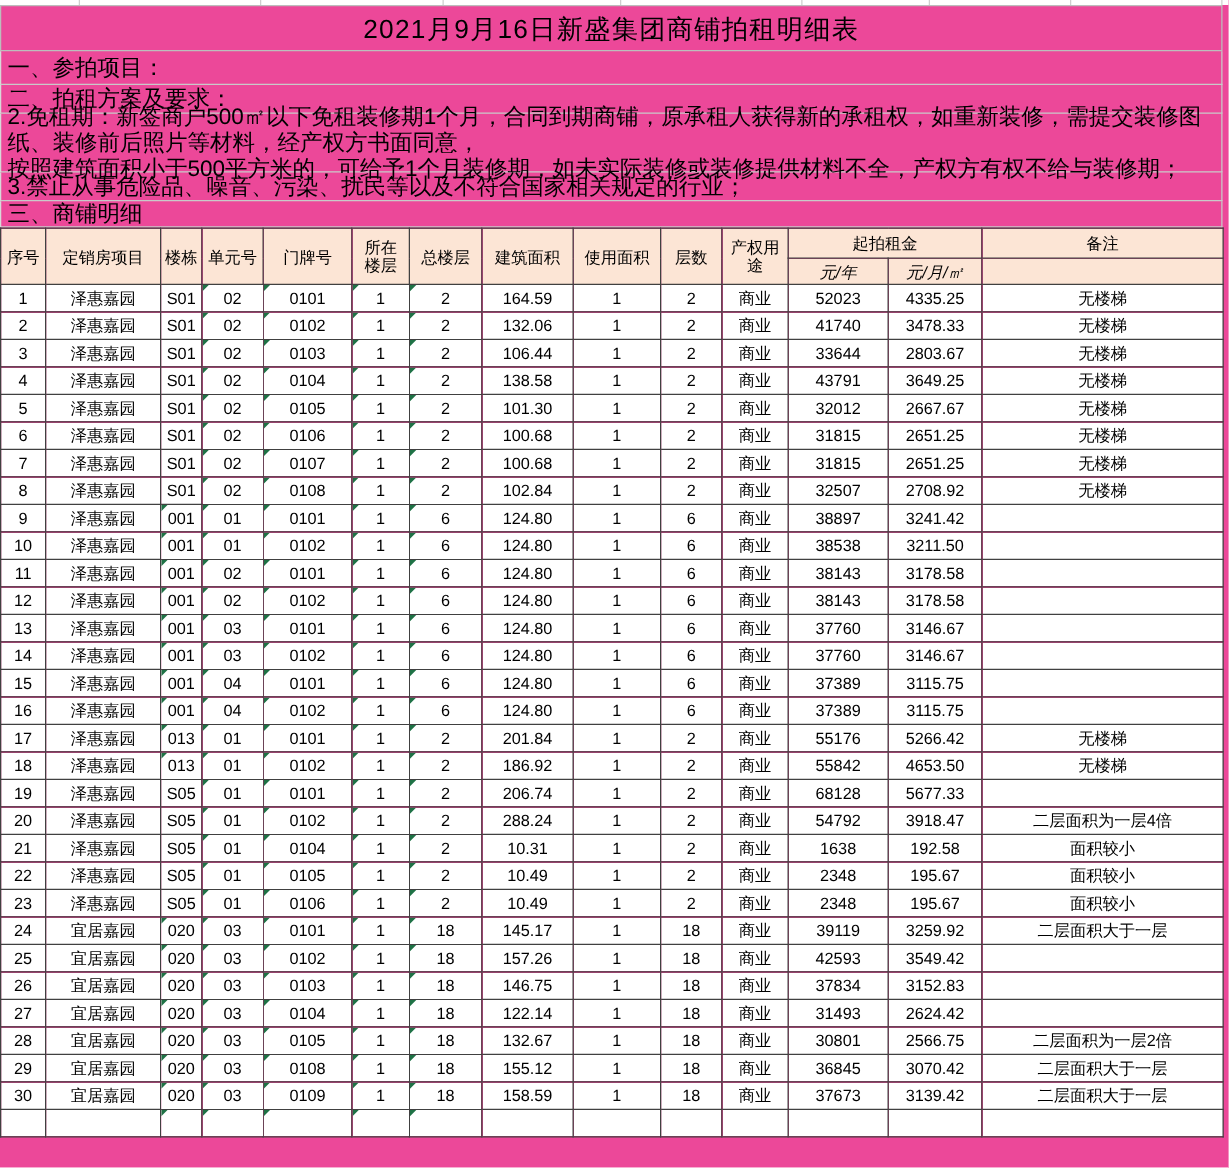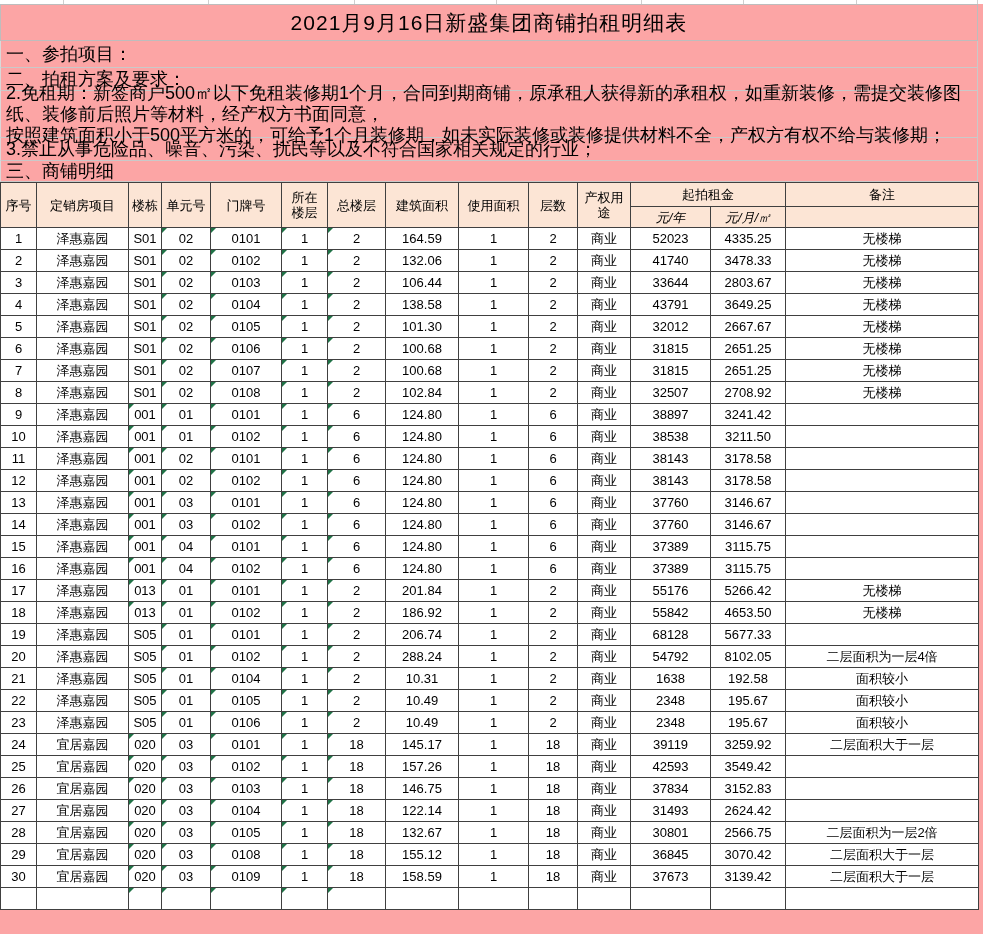--- a/index.html
+++ b/index.html
@@ -1,18 +1,18 @@
 <!DOCTYPE html>
 <html><head>
 <meta charset="utf-8">
 <style>
   html,body{margin:0;padding:0;background:#ffffff;}
   *{box-sizing:border-box;}
   body{font-family:"Liberation Sans",sans-serif;color:#000;}
-  .page{position:relative;width:983px;height:934px;overflow:hidden;background:#fca5a5;}
+  .page{position:relative;width:983px;height:934px;overflow:hidden;background:#ec4899;}
 
   
   .top-strip{position:relative;height:4px;width:983px;background:#fff;}
   .top-strip span{position:absolute;top:0;width:1px;height:4px;background:#cfcfcf;}
 
   
   .title-row{width:978px;height:37px;border:1px solid #bdbdbd;display:flex;align-items:center;justify-content:center;}
   .title-row span{font-size:21px;letter-spacing:1px;}
 
   
@@ -411,21 +411,21 @@
           <td>S05</td>
           <td class="tri">01</td>
           <td class="tri">0102</td>
           <td class="tri">1</td>
           <td class="tri">2</td>
           <td>288.24</td>
           <td>1</td>
           <td>2</td>
           <td>商业</td>
           <td>54792</td>
-          <td>8102.05</td>
+          <td>3918.47</td>
           <td>二层面积为一层4倍</td>
         </tr>
         <tr>
           <td>21</td>
           <td>泽惠嘉园</td>
           <td>S05</td>
           <td class="tri">01</td>
           <td class="tri">0104</td>
           <td class="tri">1</td>
           <td class="tri">2</td>

